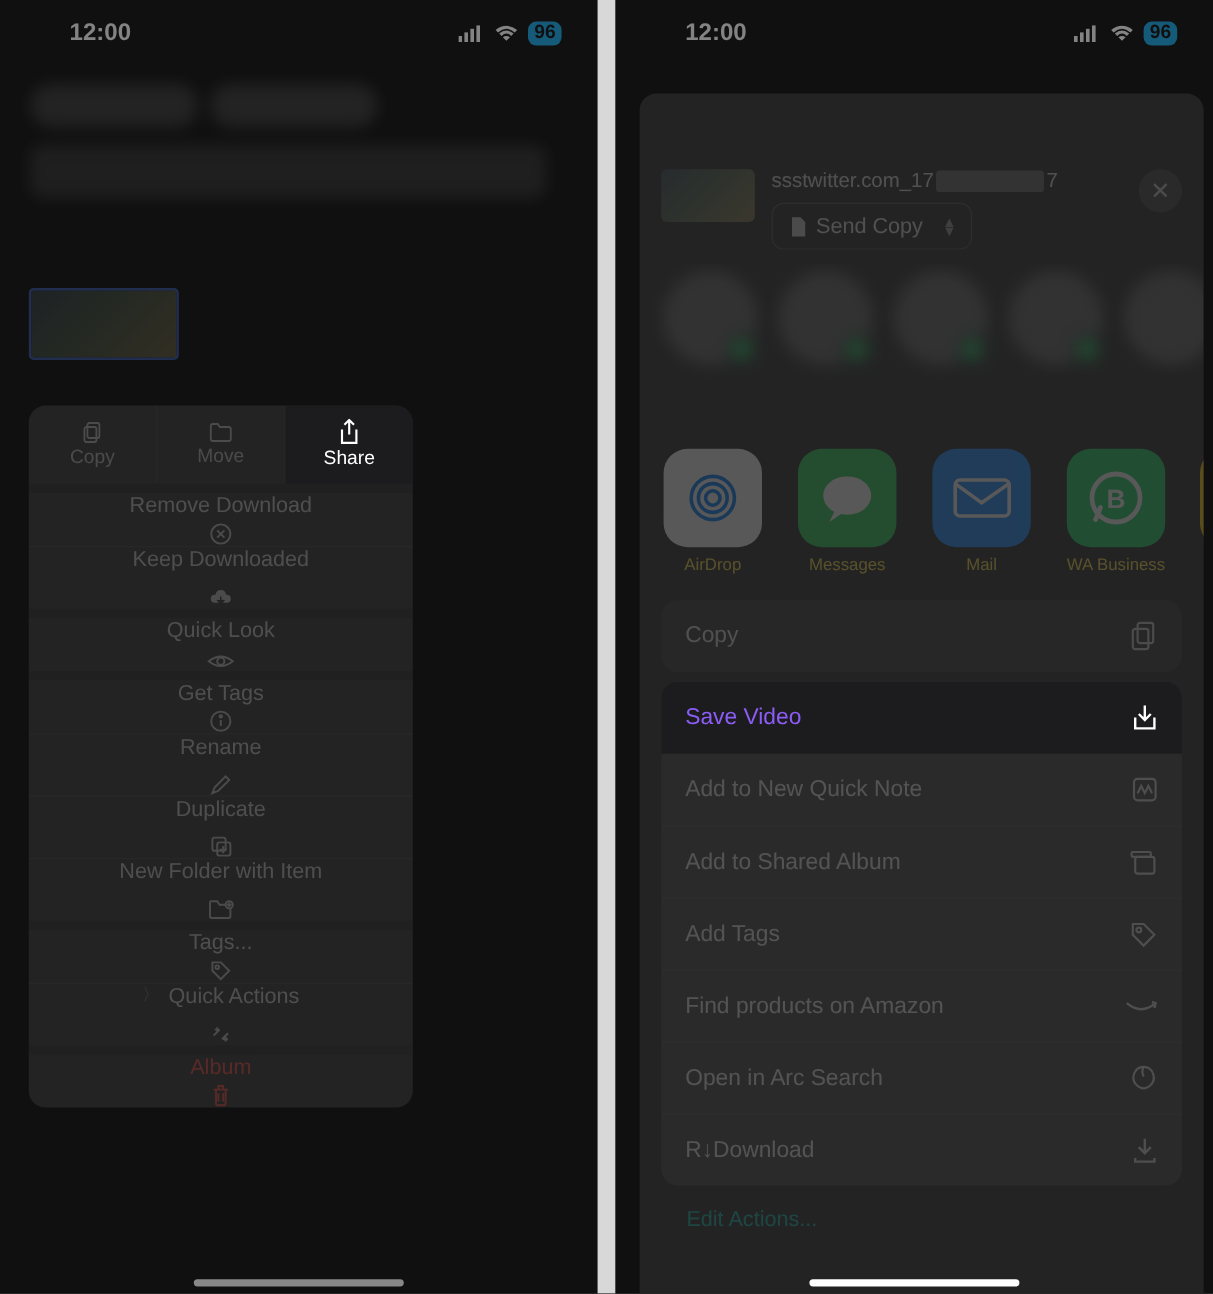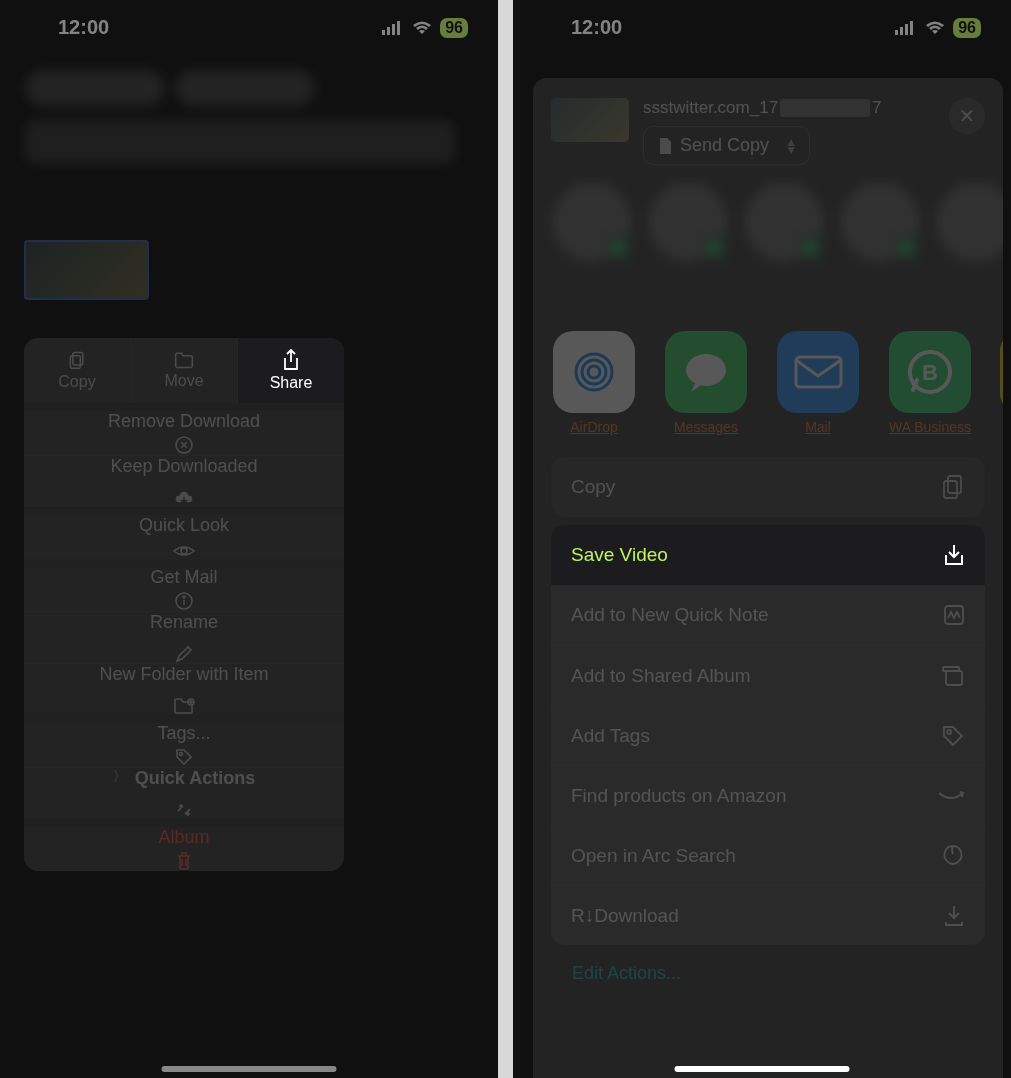--- a/index.html
+++ b/index.html
@@ -41,21 +41,21 @@
     display: flex;
     align-items: center;
     justify-content: space-between;
     padding: 0 30px 0 58px;
     color: #fff;
     font-weight: 600;
     font-size: 20px;
   }
   .status-icons { display: flex; align-items: center; gap: 8px; }
   .battery-badge {
-    background: #bef264;
+    background: #0ea5e9;
     color: #000;
     border-radius: 7px;
     padding: 1px 5px;
     font-size: 16px;
     font-weight: 700;
   }
   
   .left-blur-area {
     height: 140px;
     filter: blur(6px);
@@ -124,20 +124,21 @@
     bottom: 0;
     background: #2c2c2e;
     border-radius: 14px 14px 0 0;
     overflow: hidden;
   }
   .share-header {
     display: flex;
     align-items: flex-start;
     gap: 14px;
     padding: 20px 18px 12px 18px;
+    margin-top: 43px;
   }
   .share-thumb {
     width: 78px; height: 44px;
     background: linear-gradient(135deg,#3a4a55,#5a6a50,#8a7a50);
     border-radius: 5px;
     flex-shrink:0;
   }
   .share-title {
     font-size: 17px;
     color:#e0e0e0;
@@ -198,21 +199,21 @@
     width: 82px;
     display:flex;
     flex-direction:column;
     align-items:center;
     gap:6px;
   }
   .app-icon {
     width:82px;height:82px;border-radius:20px;
     display:flex;align-items:center;justify-content:center;
   }
-  .app-label { font-size:14px;color:#f97316;text-align:center;white-space:nowrap;text-decoration:underline;}
+  .app-label { font-size:14px;color:#fde047;text-align:center;white-space:nowrap;}
   .airdrop { background:#fff;}
   .messages { background:#30d158;}
   .mail { background:#1e90ff;}
   .wab { background:#25d366;}
   .notes { background:#ffd60a;}
   .action-group {
     margin: 8px 18px;
     background: #3a3a3c;
     border-radius: 14px;
     overflow:hidden;
@@ -223,21 +224,21 @@
     justify-content:space-between;
     padding: 0 20px;
     height: 60px;
     color:#e0e0e0;
     font-size:19px;
     border-top:1px solid #48484a;
   }
   .action-row:first-child{border-top:none;}
   .action-row.highlight {
     background:#1c1c1e;
-    color:#bef264;
+    color:#8b5cf6;
     position:relative;
     z-index:10;
   }
   .edit-actions {
     color:#14b8a6;
     font-size:18px;
     padding: 10px 39px;
   }
   .home-indicator {
     position:absolute;
@@ -329,58 +330,68 @@
     <div class="ctx-row thick-border">
       <span>Quick Look</span>
       <span class="row-icon">
             <svg width="24" height="16" viewBox="0 0 24 16" fill="none" stroke="#ccc" stroke-width="1.6">
               <path d="M2 8 Q12 0 22 8 Q12 16 2 8 Z"></path>
               <circle cx="12" cy="8" r="3"></circle>
             </svg>
           </span>
     </div>
     <div class="ctx-row thick-border">
-      <span>Get Mail</span>
+      <span>Get Tags</span>
       <span class="row-icon">
             <svg width="20" height="20" viewBox="0 0 20 20" fill="none" stroke="#ccc" stroke-width="1.6">
               <circle cx="10" cy="10" r="8"></circle>
               <circle cx="10" cy="6" r="1" fill="#ccc"></circle>
               <path d="M10 9 L10 14"></path>
             </svg>
           </span>
     </div>
     <div class="ctx-row">
       <span>Rename</span>
       <span class="row-icon">
             <svg width="18" height="18" viewBox="0 0 18 18" fill="none" stroke="#ccc" stroke-width="1.6">
               <path d="M2 16 L4 11 L13 2 L16 5 L7 14 Z"></path>
             </svg>
           </span>
     </div>
     <div class="ctx-row">
+      <span>Duplicate</span>
+      <span class="row-icon">
+            <svg width="20" height="20" viewBox="0 0 20 20" fill="none" stroke="#ccc" stroke-width="1.6">
+              <rect x="3" y="3" width="11" height="11" rx="2"></rect>
+              <rect x="7" y="7" width="11" height="11" rx="2"></rect>
+              <path d="M12 10 L12 16 M9 13 L15 13"></path>
+            </svg>
+          </span>
+    </div>
+    <div class="ctx-row">
       <span>New Folder with Item</span>
       <span class="row-icon">
             <svg width="22" height="18" viewBox="0 0 22 18" fill="none" stroke="#ccc" stroke-width="1.6">
               <path d="M2 4 L2 15 Q2 16 3 16 L18 16 Q19 16 19 15 L19 6 Q19 5 18 5 L10 5 L8 2 L3 2 Q2 2 2 3 Z"></path>
               <circle cx="18" cy="5" r="3" fill="#2c2c2e"></circle>
               <path d="M18 3 L18 7 M16 5 L20 5"></path>
             </svg>
           </span>
     </div>
     <div class="ctx-row thick-border">
       <span>Tags...</span>
       <span class="row-icon">
             <svg width="20" height="20" viewBox="0 0 20 20" fill="none" stroke="#ccc" stroke-width="1.6">
               <path d="M3 3 L10 3 L17 10 L10 17 L3 10 Z"></path>
               <circle cx="7" cy="7" r="1.5"></circle>
             </svg>
           </span>
     </div>
     <div class="ctx-row">
-      <span style="display:flex;align-items:flex-start;font-weight:bold;">
+      <span style="display:flex;align-items:flex-start;">
             <span class="chev">〉</span>
             <span>Quick Actions</span>
           </span>
       <span class="row-icon">
             <svg width="18" height="18" viewBox="0 0 18 18" fill="none" stroke="#ccc" stroke-width="1.6">
               <path d="M3 10 L8 5 M10 13 L15 8 M6 3 L6 7 M4 5 L8 5 M13 11 L13 15 M11 13 L15 13"></path>
             </svg>
           </span>
     </div>
     <div class="ctx-row thick-border danger">

